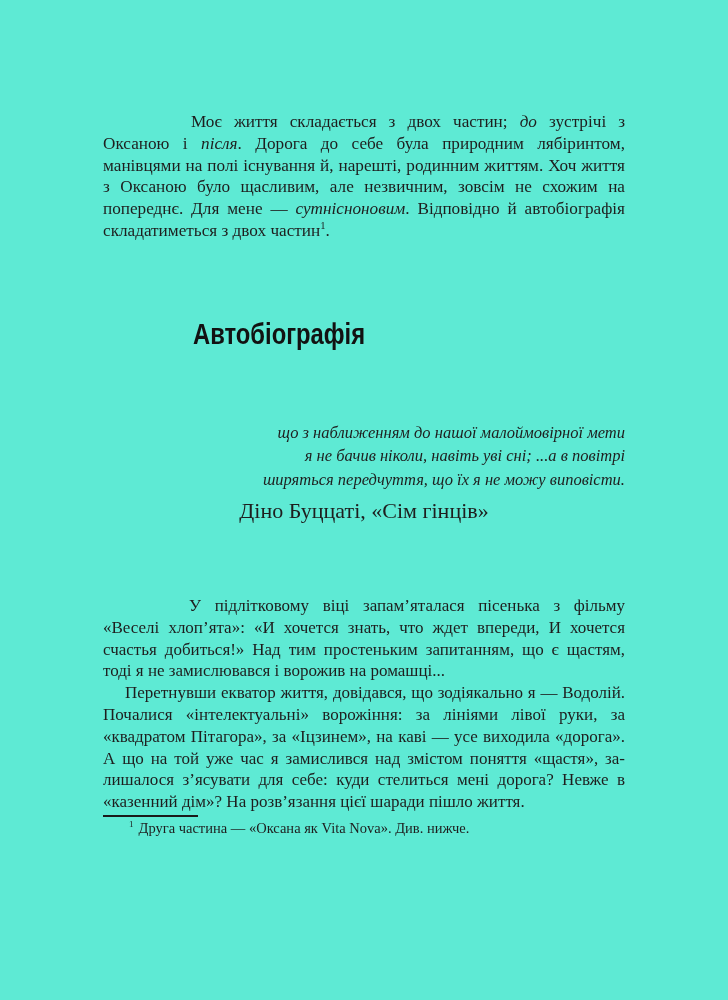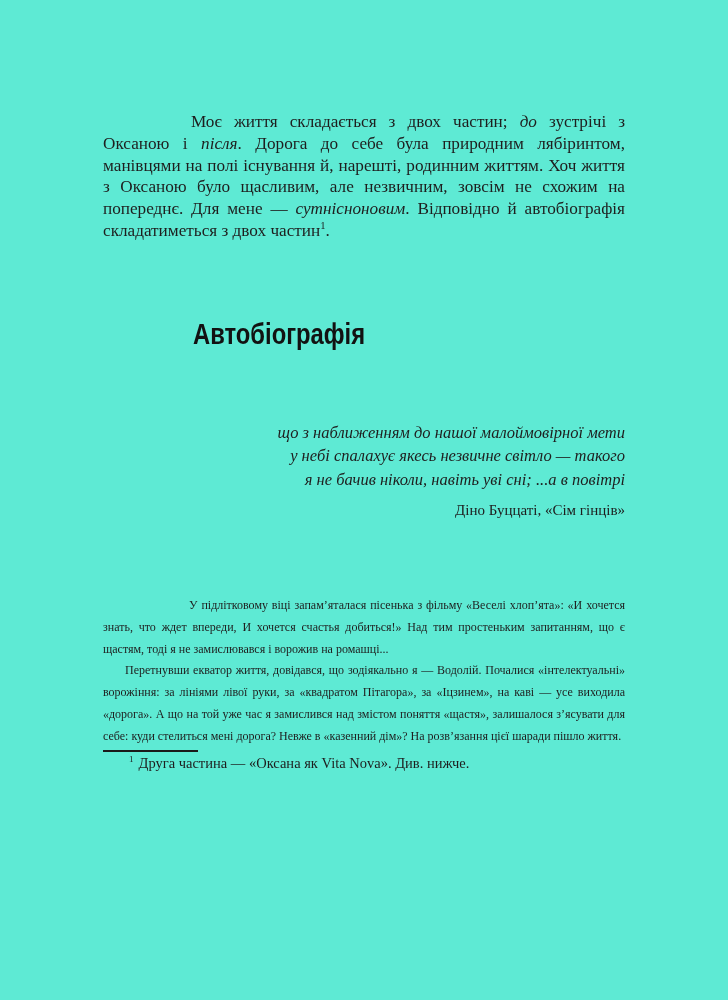--- a/index.html
+++ b/index.html
@@ -64,32 +64,33 @@
     width: 100%;
     text-align: right;
     font-style: italic;
     font-size: 16.5px;
     line-height: 23.3px;
   }
   .epigraph-line { white-space: nowrap; }
   .attribution {
     margin-top: 8px;
     font-style: normal;
-    font-size: 15px;
+    font-size: 22px;
+    text-align: center;
   }
   
   .lower {
     position: absolute;
     top: 595px;
     left: 0;
     width: 100%;
   }
   .lower p.body-par {
     margin: 0;
-    font-size: 12px;
+    font-size: 17px;
     line-height: 21.8px;
     text-align: justify;
     text-indent: 22px;
   }
   .lower p.indent-xl { text-indent: 86px; }
   
   .footnote-rule {
     width: 95px;
     height: 0;
     border-top: 2px solid #1a1a1a;
@@ -108,22 +109,22 @@
 
 <div class="page">
   <div class="text-column">
 
     <p class="opening"><span>Моє життя складається з двох частин; </span><i>до</i><span> зустрічі з Оксаною і </span><i>після</i><span>. Дорога до себе була природним лябіринтом, манівцями на полі існування й, нарешті, родинним життям. Хоч життя з Оксаною було щасливим, але незвичним, зовсім не схожим на попереднє. Для мене — </span><i>сутнісноновим</i><span>. Відповідно й автобіографія складатиметься з двох час­тин</span><sup class="fn-ref">1</sup><span>.</span></p>
 
     <h1 class="chapter-title">Автобіографія</h1>
 
     <div class="epigraph">
       <div class="epigraph-line">що з наближенням до нашої малоймовірної мети</div>
-      <div class="epigraph-line">у небі спалахує якесь незвичне світло — такого</div>
       <div class="epigraph-line">я не бачив ніколи, навіть уві сні; ...а в повітрі</div>
+      <div class="epigraph-line">ширяться передчуття, що їх я не можу виповісти.</div>
       <div class="attribution">Діно Буццаті, «Сім гінців»</div>
     </div>
 
     <div class="lower">
       <p class="body-par indent-xl">У підлітковому віці запам’яталася пісенька з фільму «Веселі хлоп’ята»: «И хочется знать, что ждет впереди, И хочется счастья добиться!» Над тим простеньким запитанням, що є щастям, тоді я не замислювався і ворожив на ромашці...</p>
       <p class="body-par">Перетнувши екватор життя, довідався, що зодіякально я — Водо­лій. Почалися «інтелектуальні» ворожіння: за лініями лівої руки, за «квадратом Пітагора», за «Іцзинем», на каві — усе виходила «дорога». А що на той уже час я замислився над змістом поняття «щастя», за­лишалося з’ясувати для себе: куди стелиться мені дорога? Невже в «казенний дім»? На розв’язання цієї шаради пішло життя.</p>
 
       <div class="footnote-rule"></div>
       <p class="footnote"><sup class="fn-ref">1</sup><span>Друга частина — «Оксана як Vita Nova». Див. нижче.</span></p>
     </div>

